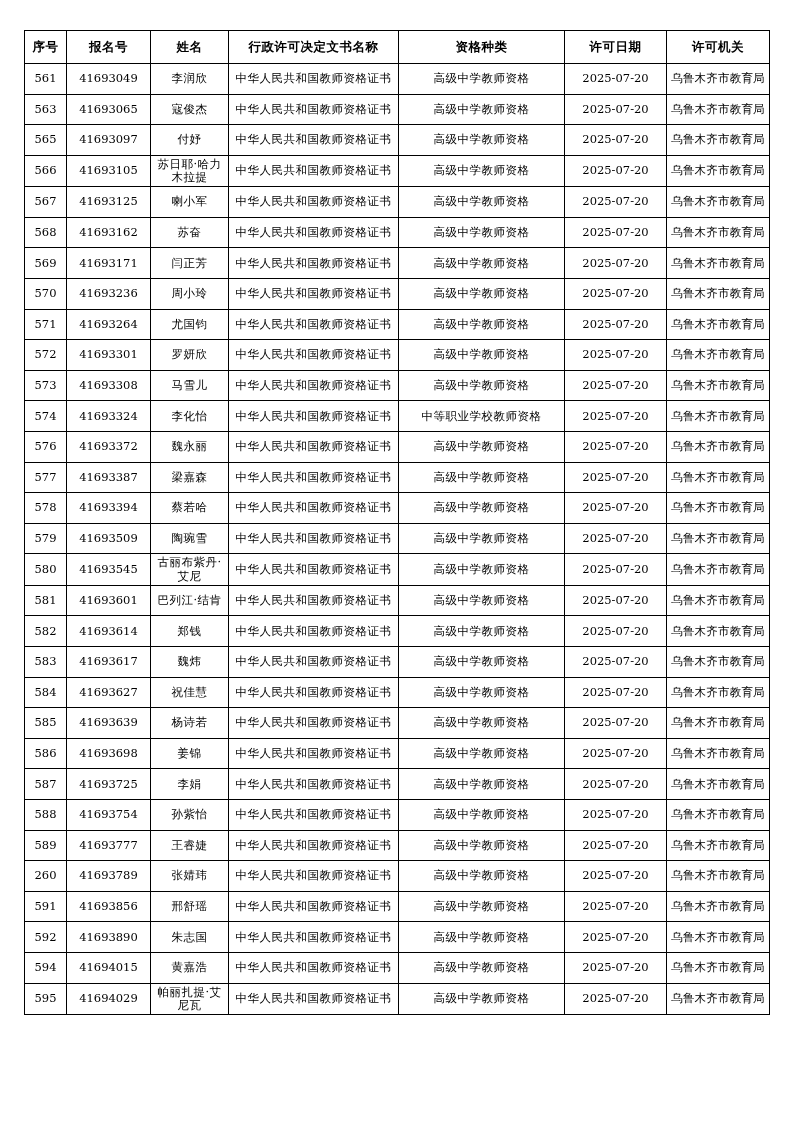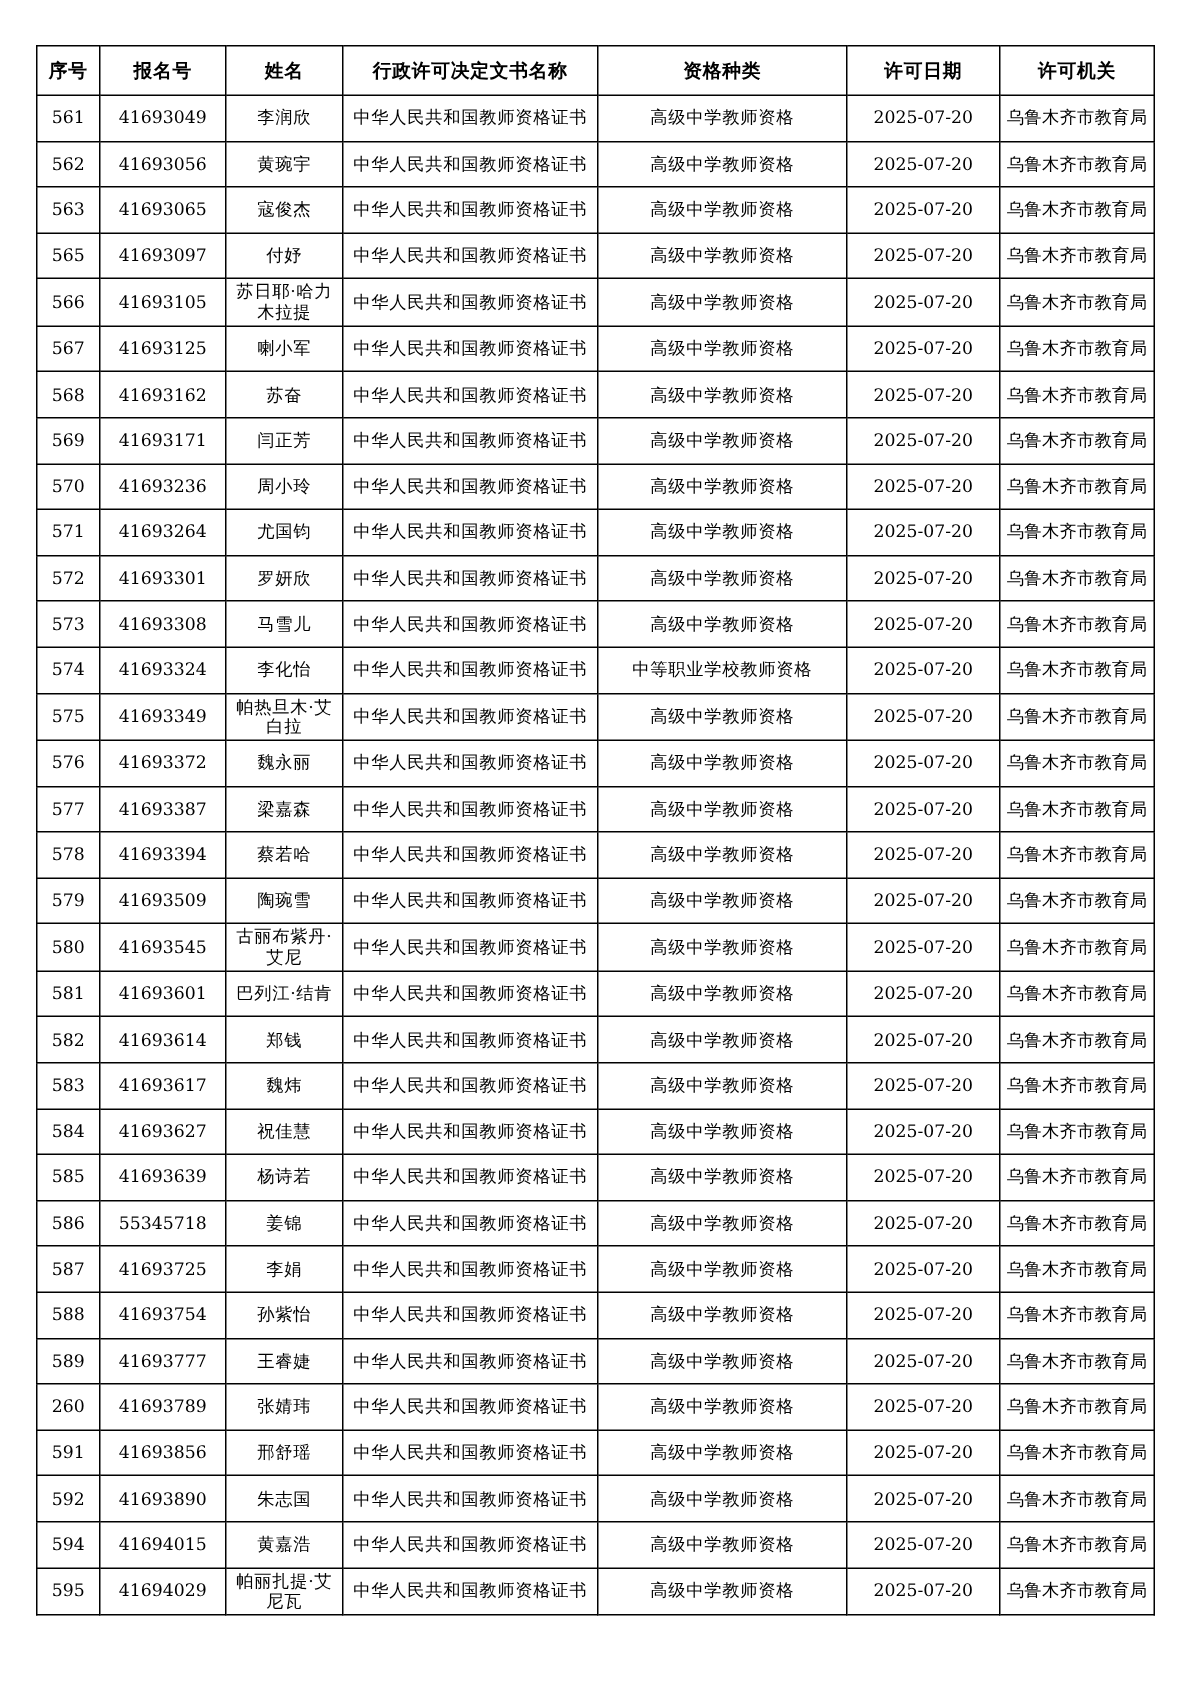--- a/index.html
+++ b/index.html
@@ -92,29 +92,20 @@
         <tr>
           <td class="c-seq">561</td>
           <td class="c-no">41693049</td>
           <td class="c-name">李润欣</td>
           <td class="c-doc">中华人民共和国教师资格证书</td>
           <td class="c-type">高级中学教师资格</td>
           <td class="c-date">2025-07-20</td>
           <td class="c-org">乌鲁木齐市教育局</td>
         </tr>
         <tr>
-          <td class="c-seq">562</td>
-          <td class="c-no">41693056</td>
-          <td class="c-name">黄琬宇</td>
-          <td class="c-doc">中华人民共和国教师资格证书</td>
-          <td class="c-type">高级中学教师资格</td>
-          <td class="c-date">2025-07-20</td>
-          <td class="c-org">乌鲁木齐市教育局</td>
-        </tr>
-        <tr>
           <td class="c-seq">563</td>
           <td class="c-no">41693065</td>
           <td class="c-name">寇俊杰</td>
           <td class="c-doc">中华人民共和国教师资格证书</td>
           <td class="c-type">高级中学教师资格</td>
           <td class="c-date">2025-07-20</td>
           <td class="c-org">乌鲁木齐市教育局</td>
         </tr>
         <tr>
           <td class="c-seq">565</td>
@@ -200,29 +191,20 @@
         <tr>
           <td class="c-seq">574</td>
           <td class="c-no">41693324</td>
           <td class="c-name">李化怡</td>
           <td class="c-doc">中华人民共和国教师资格证书</td>
           <td class="c-type">中等职业学校教师资格</td>
           <td class="c-date">2025-07-20</td>
           <td class="c-org">乌鲁木齐市教育局</td>
         </tr>
         <tr>
-          <td class="c-seq">575</td>
-          <td class="c-no">41693349</td>
-          <td class="c-name">帕热旦木·艾白拉</td>
-          <td class="c-doc">中华人民共和国教师资格证书</td>
-          <td class="c-type">高级中学教师资格</td>
-          <td class="c-date">2025-07-20</td>
-          <td class="c-org">乌鲁木齐市教育局</td>
-        </tr>
-        <tr>
           <td class="c-seq">576</td>
           <td class="c-no">41693372</td>
           <td class="c-name">魏永丽</td>
           <td class="c-doc">中华人民共和国教师资格证书</td>
           <td class="c-type">高级中学教师资格</td>
           <td class="c-date">2025-07-20</td>
           <td class="c-org">乌鲁木齐市教育局</td>
         </tr>
         <tr>
           <td class="c-seq">577</td>
@@ -300,21 +282,21 @@
           <td class="c-seq">585</td>
           <td class="c-no">41693639</td>
           <td class="c-name">杨诗若</td>
           <td class="c-doc">中华人民共和国教师资格证书</td>
           <td class="c-type">高级中学教师资格</td>
           <td class="c-date">2025-07-20</td>
           <td class="c-org">乌鲁木齐市教育局</td>
         </tr>
         <tr>
           <td class="c-seq">586</td>
-          <td class="c-no">55345718</td>
+          <td class="c-no">41693698</td>
           <td class="c-name">姜锦</td>
           <td class="c-doc">中华人民共和国教师资格证书</td>
           <td class="c-type">高级中学教师资格</td>
           <td class="c-date">2025-07-20</td>
           <td class="c-org">乌鲁木齐市教育局</td>
         </tr>
         <tr>
           <td class="c-seq">587</td>
           <td class="c-no">41693725</td>
           <td class="c-name">李娟</td>

